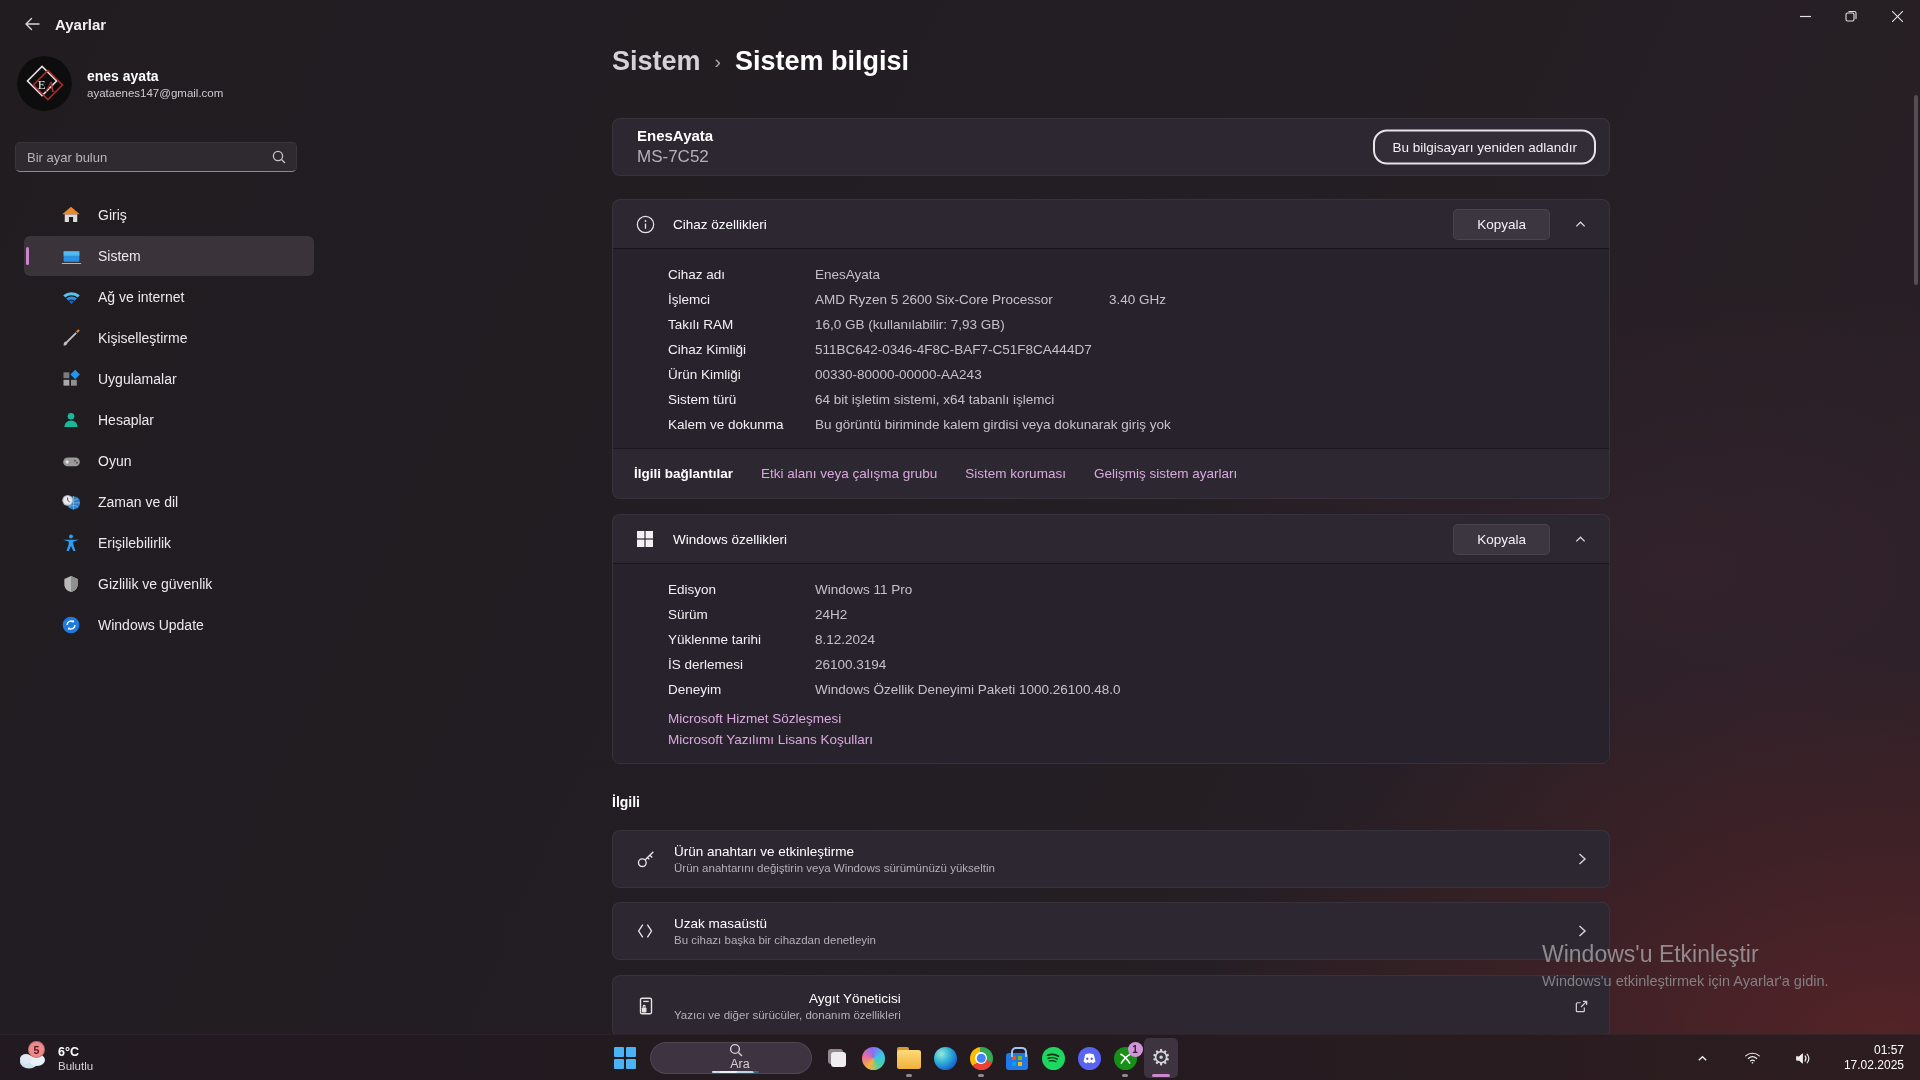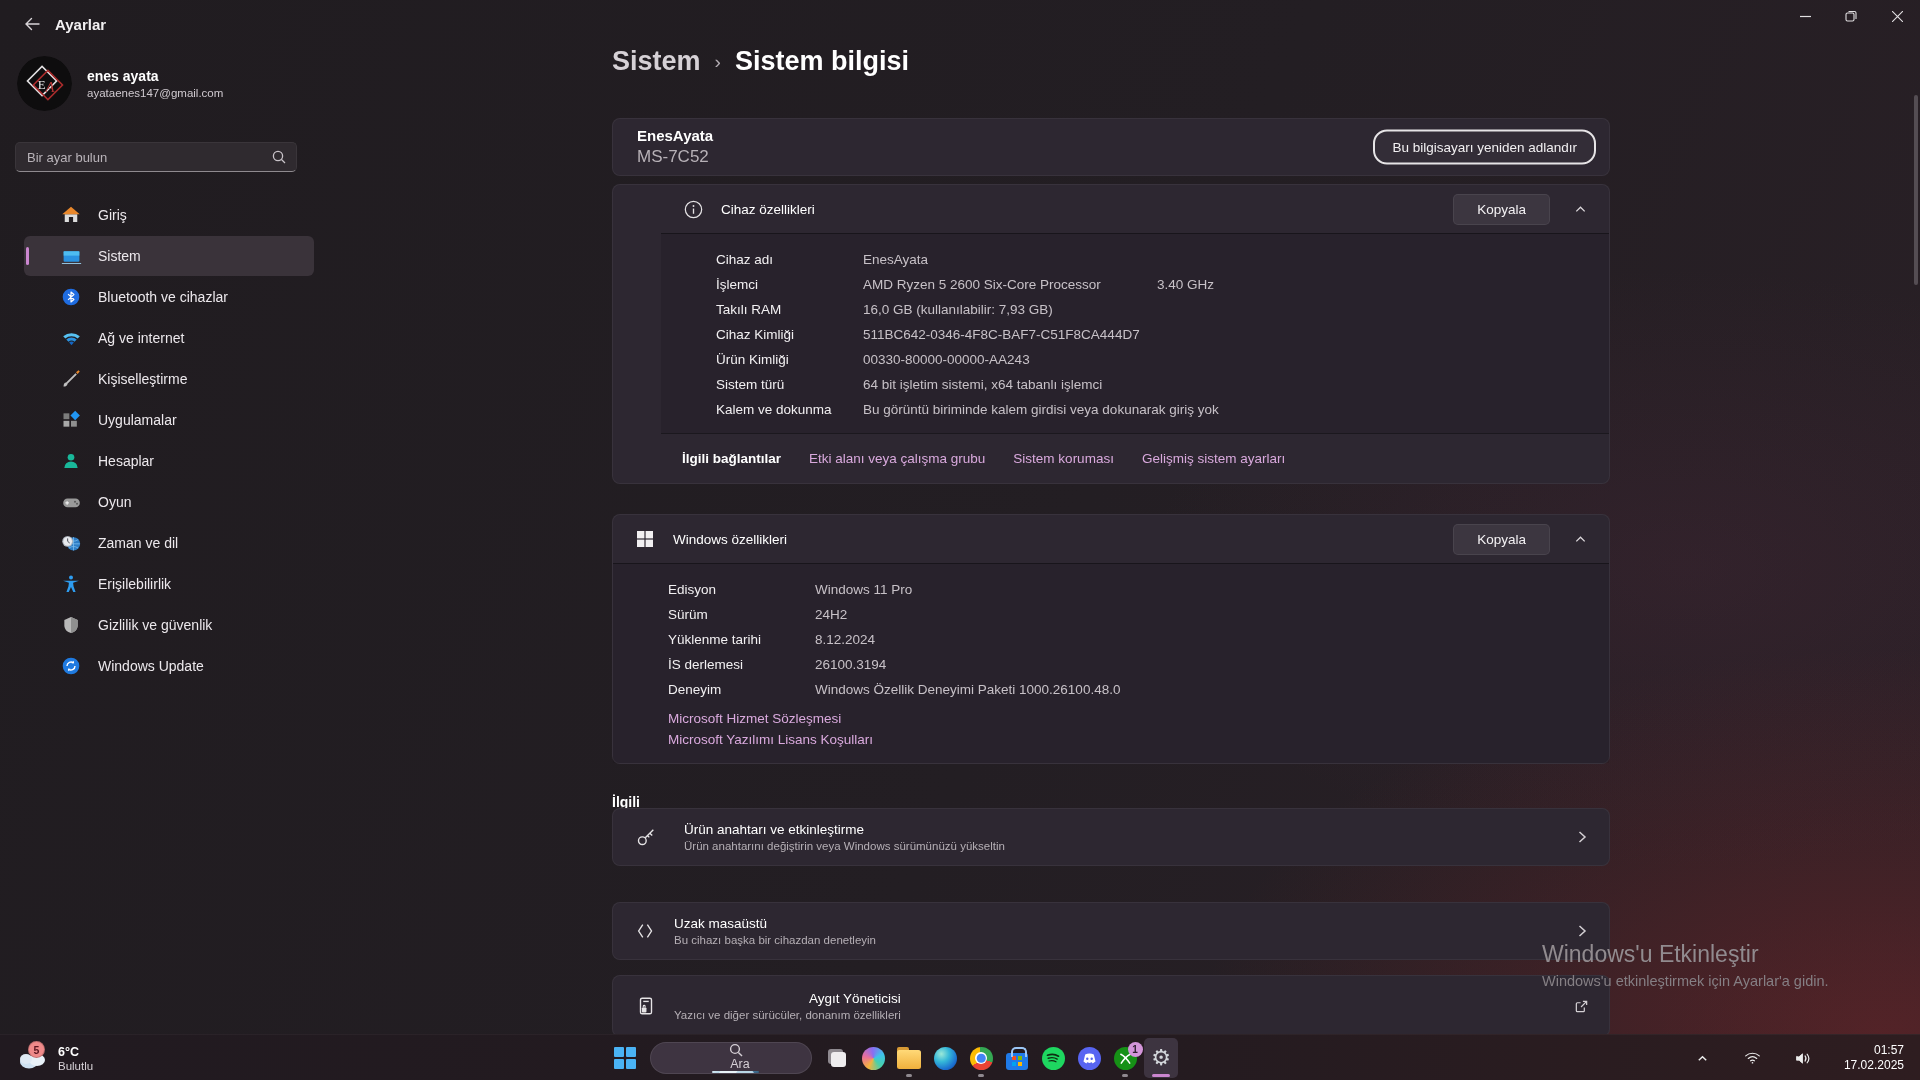--- a/index.html
+++ b/index.html
@@ -93,32 +93,32 @@
   .prow .pv2 { position:absolute; left:496px; color:#c7c1c7; }
   .links-row {
     border-top:1px solid rgba(0,0,0,.38); height:50px; display:flex; align-items:center;
     padding-left:21px; gap:28px; font-size:13.5px;
   }
   .links-label { font-weight:700; color:#fff; }
   .inline-link { color:var(--link); }
   .body-links { padding:6px 0 2px 55px; }
   .body-links .inline-link { display:block; font-size:13.5px; line-height:21px; }
 
-  .card-devprops { top:184px;padding-left:48px; }
+  .card-devprops { top:199px; }
   .card-winfeat  { top:514px; }
 
   .related-title { position:absolute; top:794px; left:0; font-size:14px; font-weight:700; color:#fff; }
 
   .action-card { height:58px; display:flex; align-items:center; padding:0 20px 0 21px; }
   .ac-icon { width:24px; height:24px; display:flex; align-items:center; justify-content:center; color:#e6e4e6; margin-right:16px; flex:0 0 auto; }
   .ac-text { display:flex; flex-direction:column; gap:3px; }
   .ac-title { font-size:13.5px; color:#fff; }
   .ac-sub { font-size:11.5px; color:#b5afb5; }
   .ac-action { margin-left:auto; color:#d4d0d4; display:flex; }
-  .card-a { top:808px;gap:10px; } .card-b { top:902px; } .card-c { top:975px; height:62px;text-align:right; }
+  .card-a { top:830px; } .card-b { top:902px; } .card-c { top:975px; height:62px;text-align:right; }
 
   .scroll-thumb { position:absolute; right:2px; top:95px; width:4px; height:190px; border-radius:2px; background:rgba(140,132,140,.45); }
 
   .watermark { position:absolute; left:1542px; top:941px; color:#8b8589; pointer-events:none; }
   .wm1 { font-size:23px; font-weight:400; color:#918b8f; }
   .wm2 { font-size:14.5px; margin-top:5px; color:#857f84; }
 
   
   .taskbar {
     position:absolute; left:0; bottom:0; width:1920px; height:46px;
@@ -276,29 +276,20 @@
         <span class="nicon">
           <svg width="21" height="21" viewBox="0 0 24 24">
               <rect x="3" y="6" width="18" height="12" rx="1.2" fill="#2a92e0"></rect>
               <rect x="3" y="6" width="18" height="5" fill="#55c3f2" opacity=".85"></rect>
               <path d="M1 19.5h22v1H1z" fill="#9fd6f5"></path>
             </svg>
         </span>
         <span>Sistem</span>
       </div>
 
-      <div class="nav-item">
-        <span class="nicon">
-          <svg width="20" height="20" viewBox="0 0 24 24">
-              <rect x="2" y="2" width="20" height="20" rx="10" fill="#1f6ce0"></rect>
-              <path d="M8.5 8.5 15.5 15 12 18V6l3.5 3L8.5 15.5" stroke="#fff" stroke-width="1.4" fill="none" stroke-linejoin="round"></path>
-            </svg>
-        </span>
-        <span>Bluetooth ve cihazlar</span>
-      </div>
 
       <div class="nav-item">
         <span class="nicon">
           <svg width="21" height="21" viewBox="0 0 24 24">
               <path d="M2.5 9.5a14.5 14.5 0 0 1 19 0l-2.4 2.6a11 11 0 0 0-14.2 0z" fill="#57c2f2"></path>
               <path d="M6 13.2a9 9 0 0 1 12 0l-2.5 2.6a5.5 5.5 0 0 0-7 0z" fill="#2a92e0"></path>
               <path d="M9.3 16.6a4 4 0 0 1 5.4 0L12 19.6z" fill="#1565c0"></path>
             </svg>
         </span>
         <span>Ağ ve internet</span>

